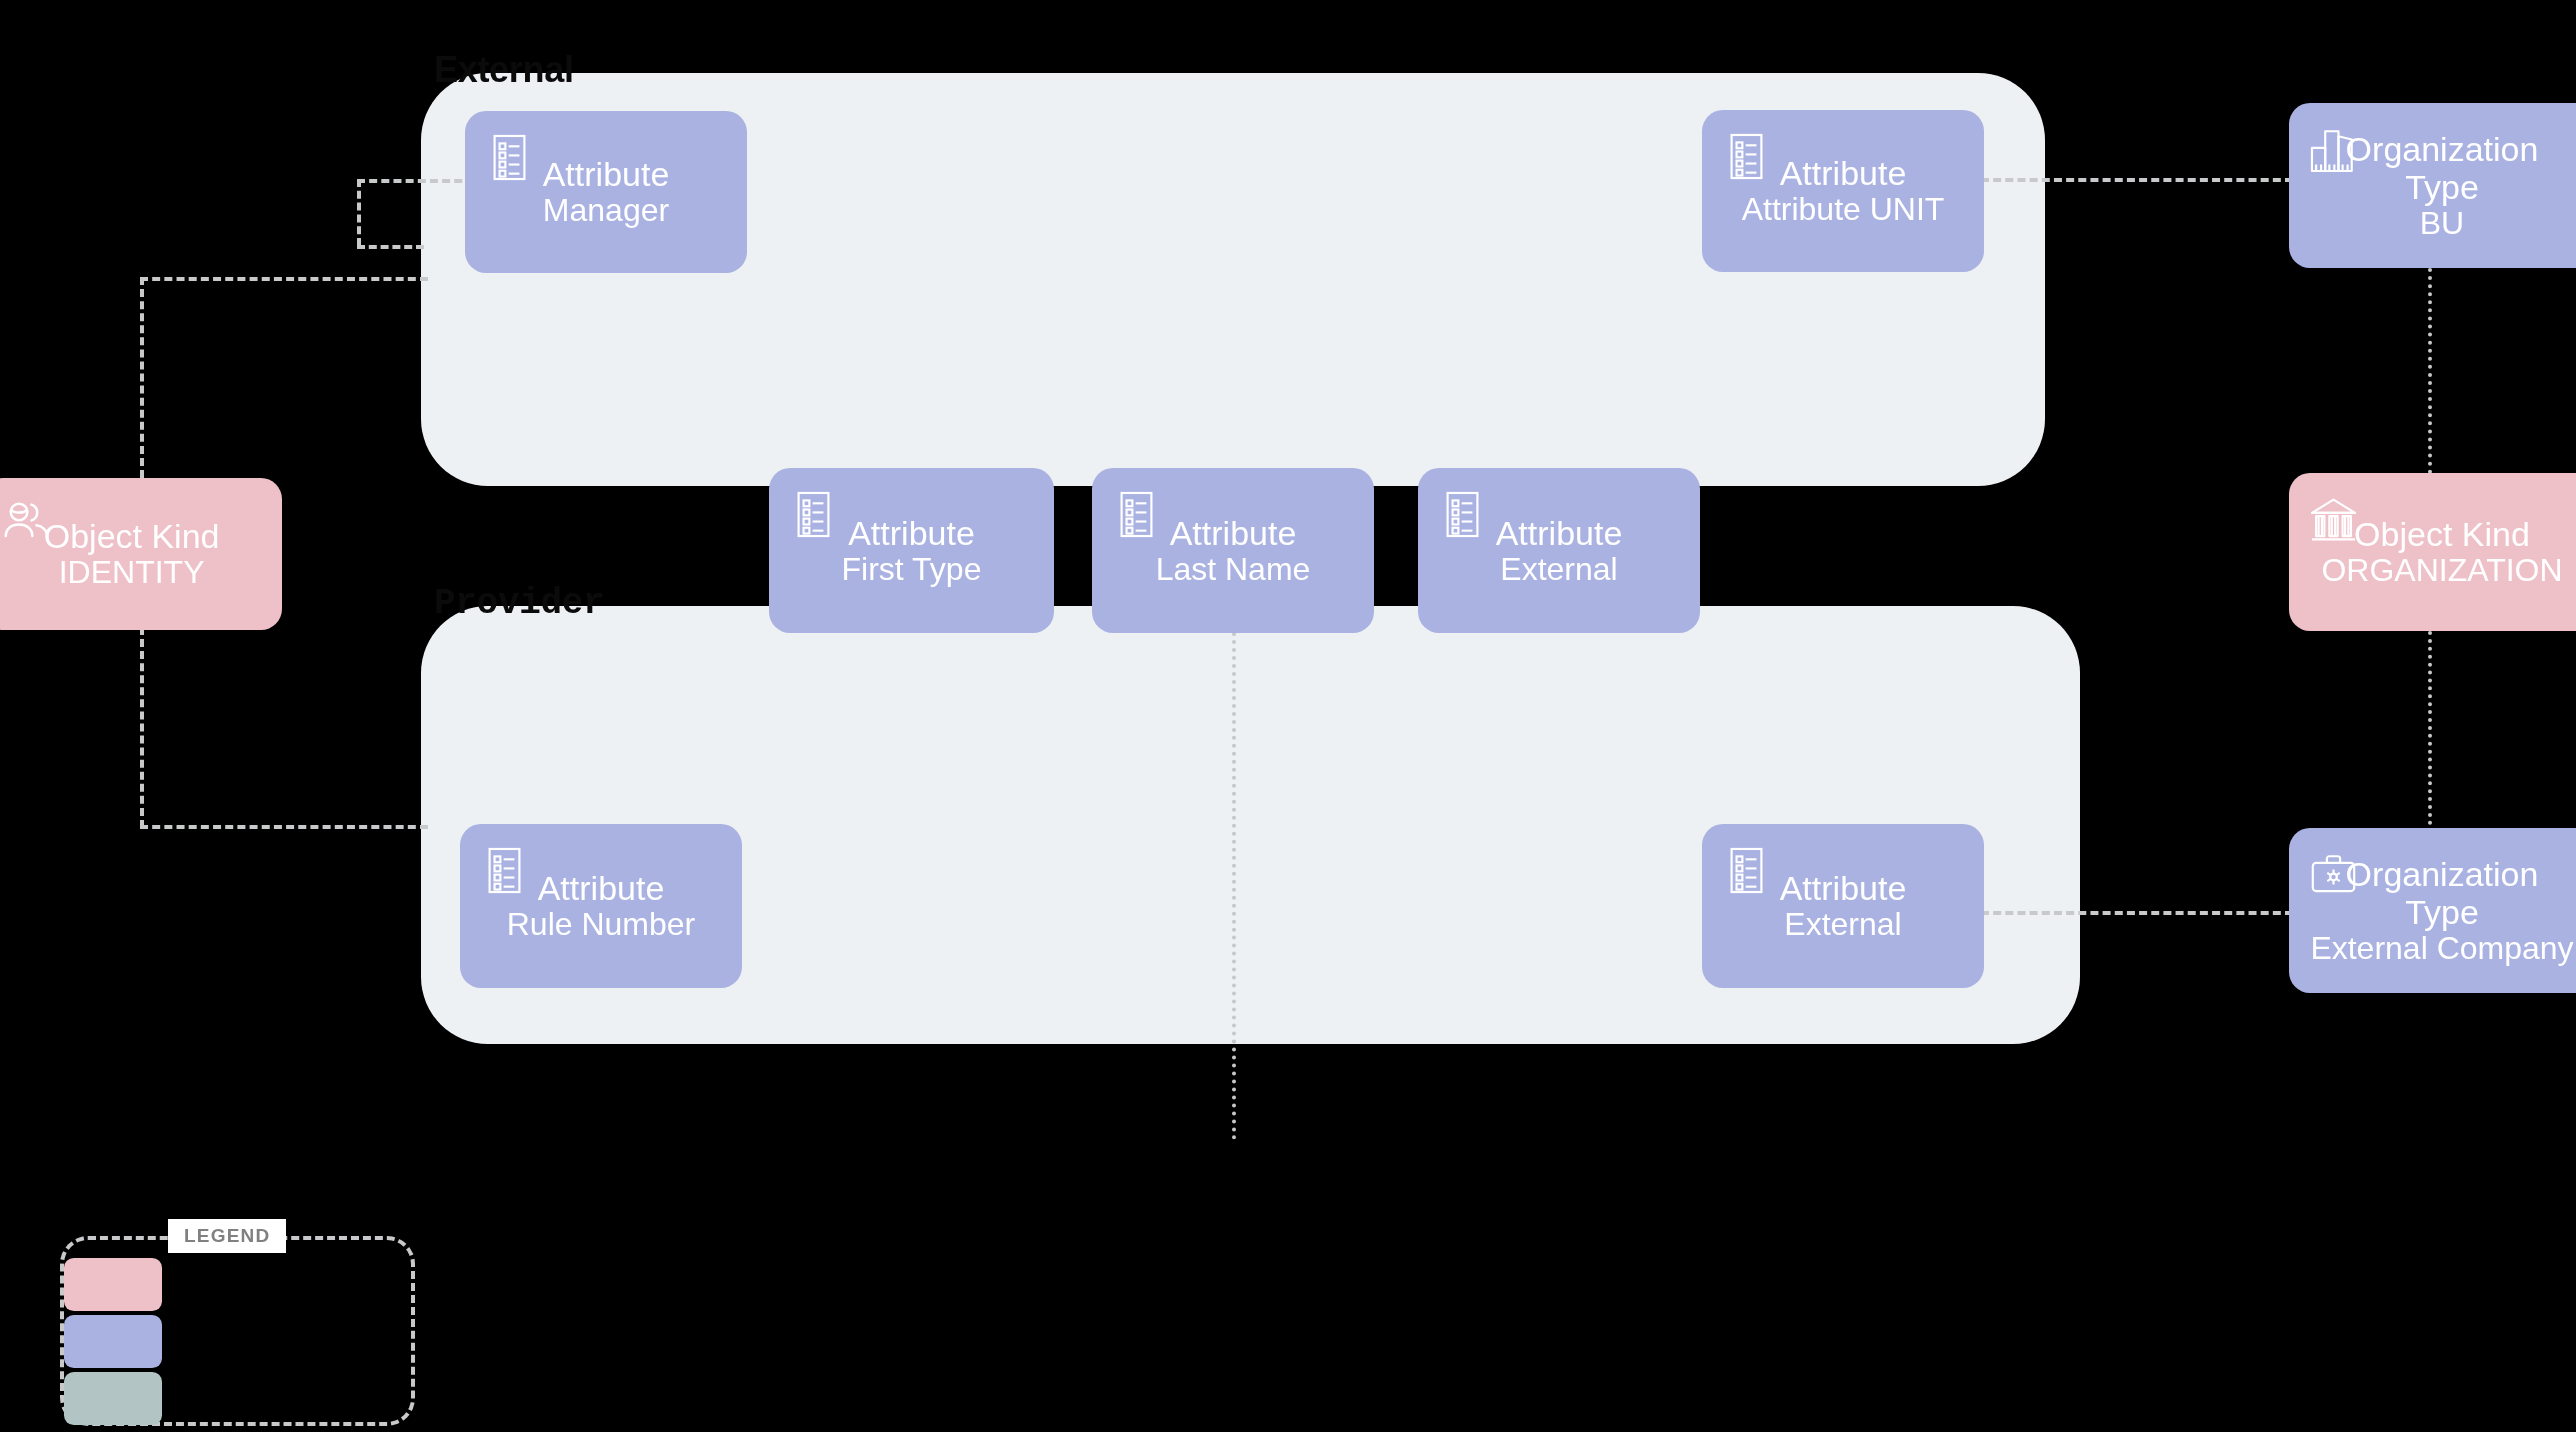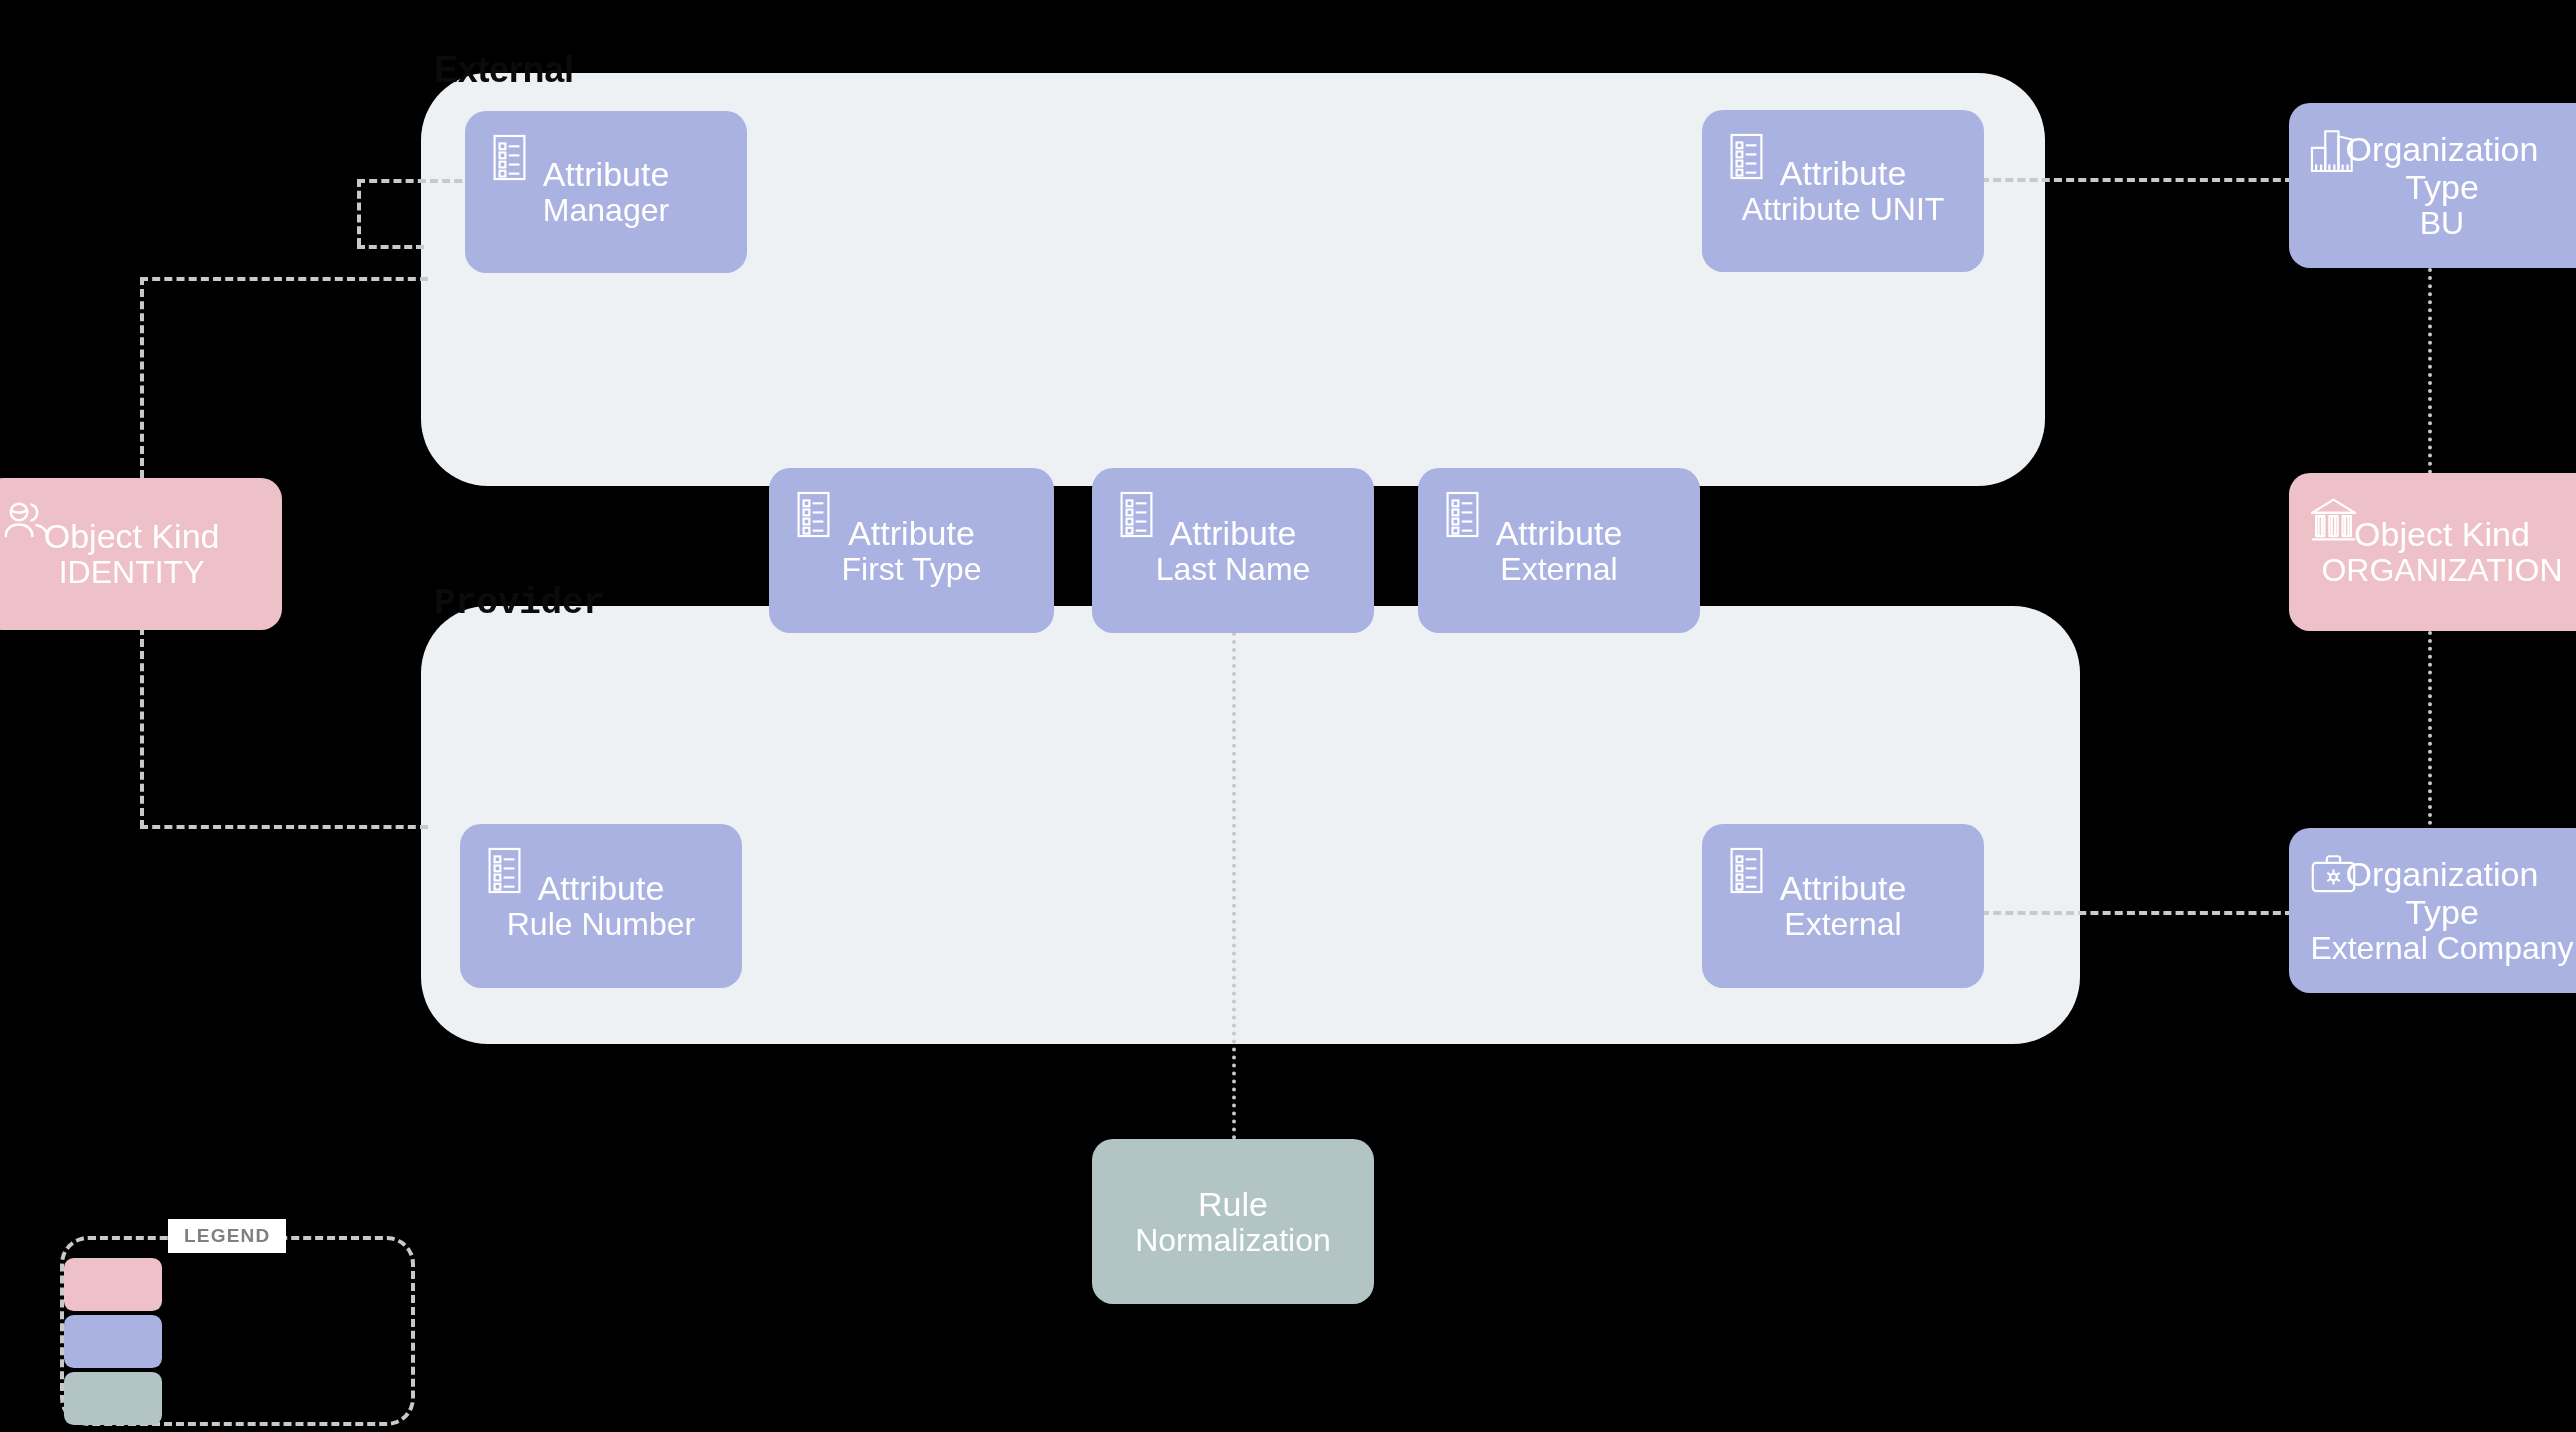--- a/index.html
+++ b/index.html
@@ -242,24 +242,20 @@
         <rect x="7" y="18" width="50" height="34" rx="4"></rect>
         <path d="M24 18v-5a3 3 0 0 1 3-3h10a3 3 0 0 1 3 3v5"></path>
         <path d="M32 26v18M24.5 30l15 10M39.5 30l-15 10"></path>
         <circle cx="32" cy="35" r="4" fill="#aab2e2"></circle>
       </svg>
     </span>
     <span class="t1" style="white-space:normal;max-width:257px;">Organization Type</span>
     <span class="t2">External Company</span>
   </div>
 
-  <div class="node sage" style="left:1092px;top:1139px;width:282px;height:165px;">
-    <span class="t1">Rule</span>
-    <span class="t2">Normalization</span>
-  </div>
 
   <div id="legend"></div>
   <div id="legend-title">LEGEND</div>
 
   <div class="swatch" style="top:1258px;background:#eec0c8;"></div>
   <div class="swatch-label" style="top:1272px;"></div>
 
   <div class="swatch" style="top:1315px;background:#aab2e2;"></div>
   <div class="swatch-label" style="top:1329px;"></div>
 

